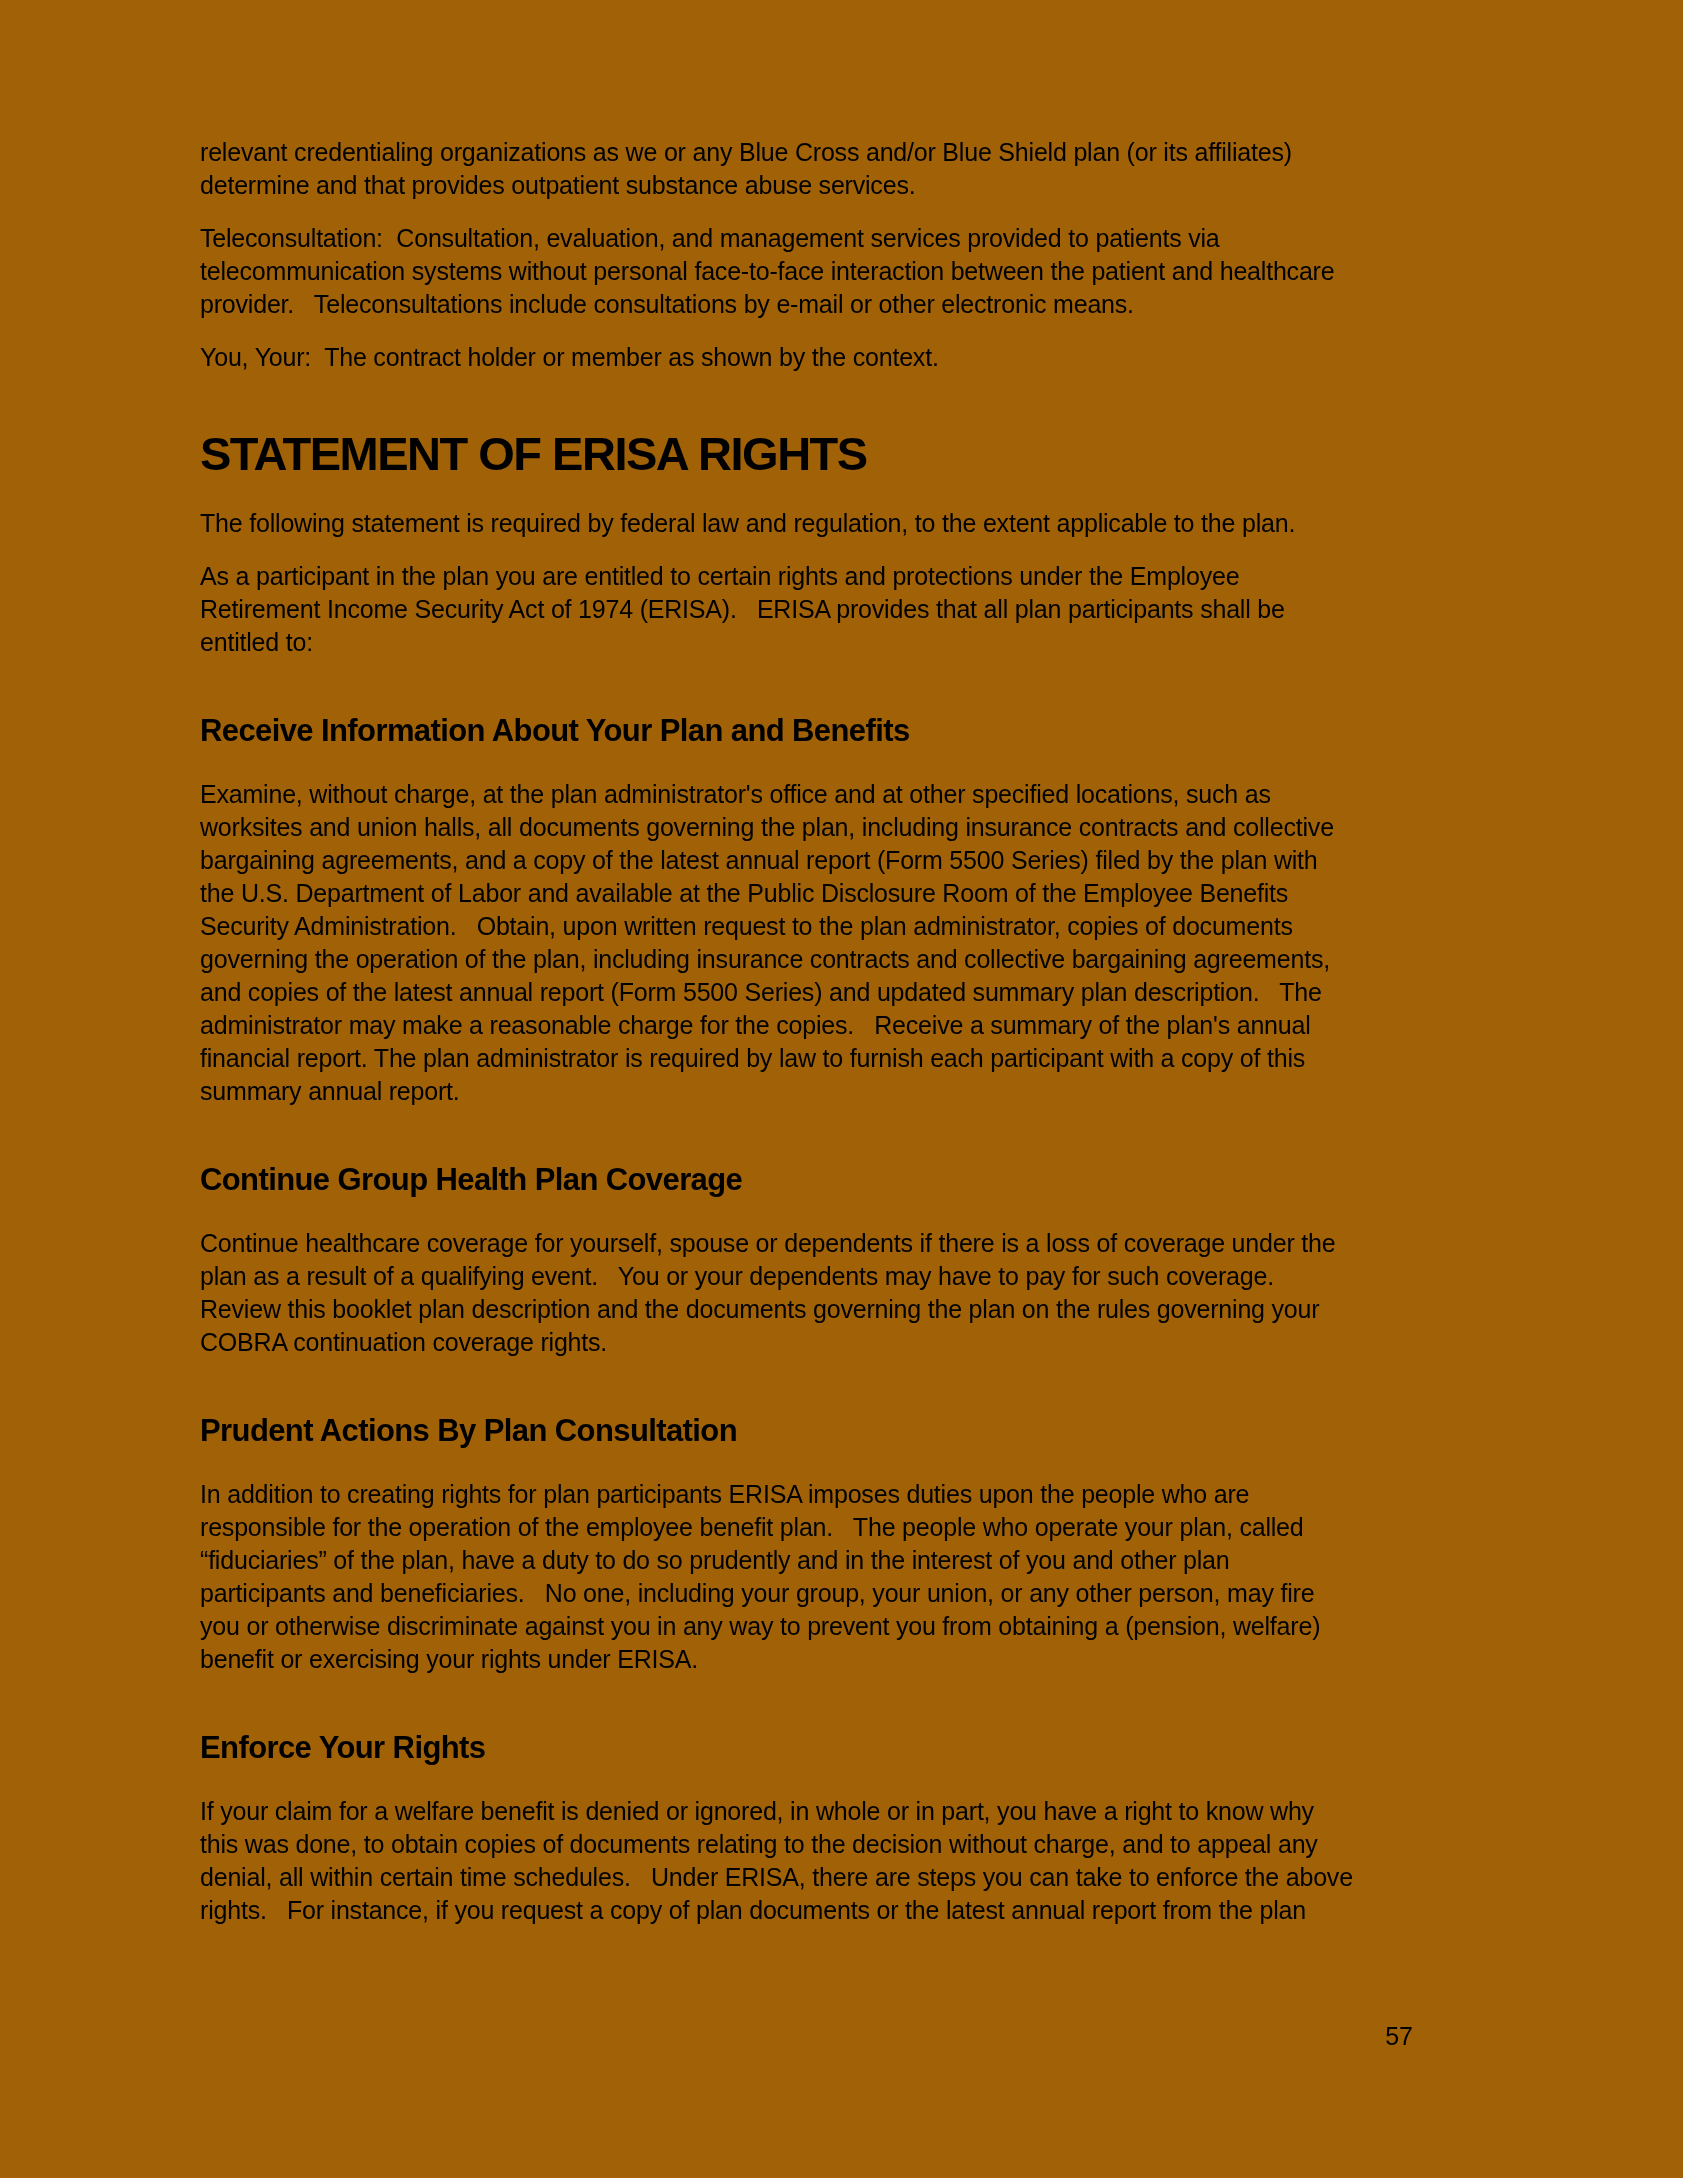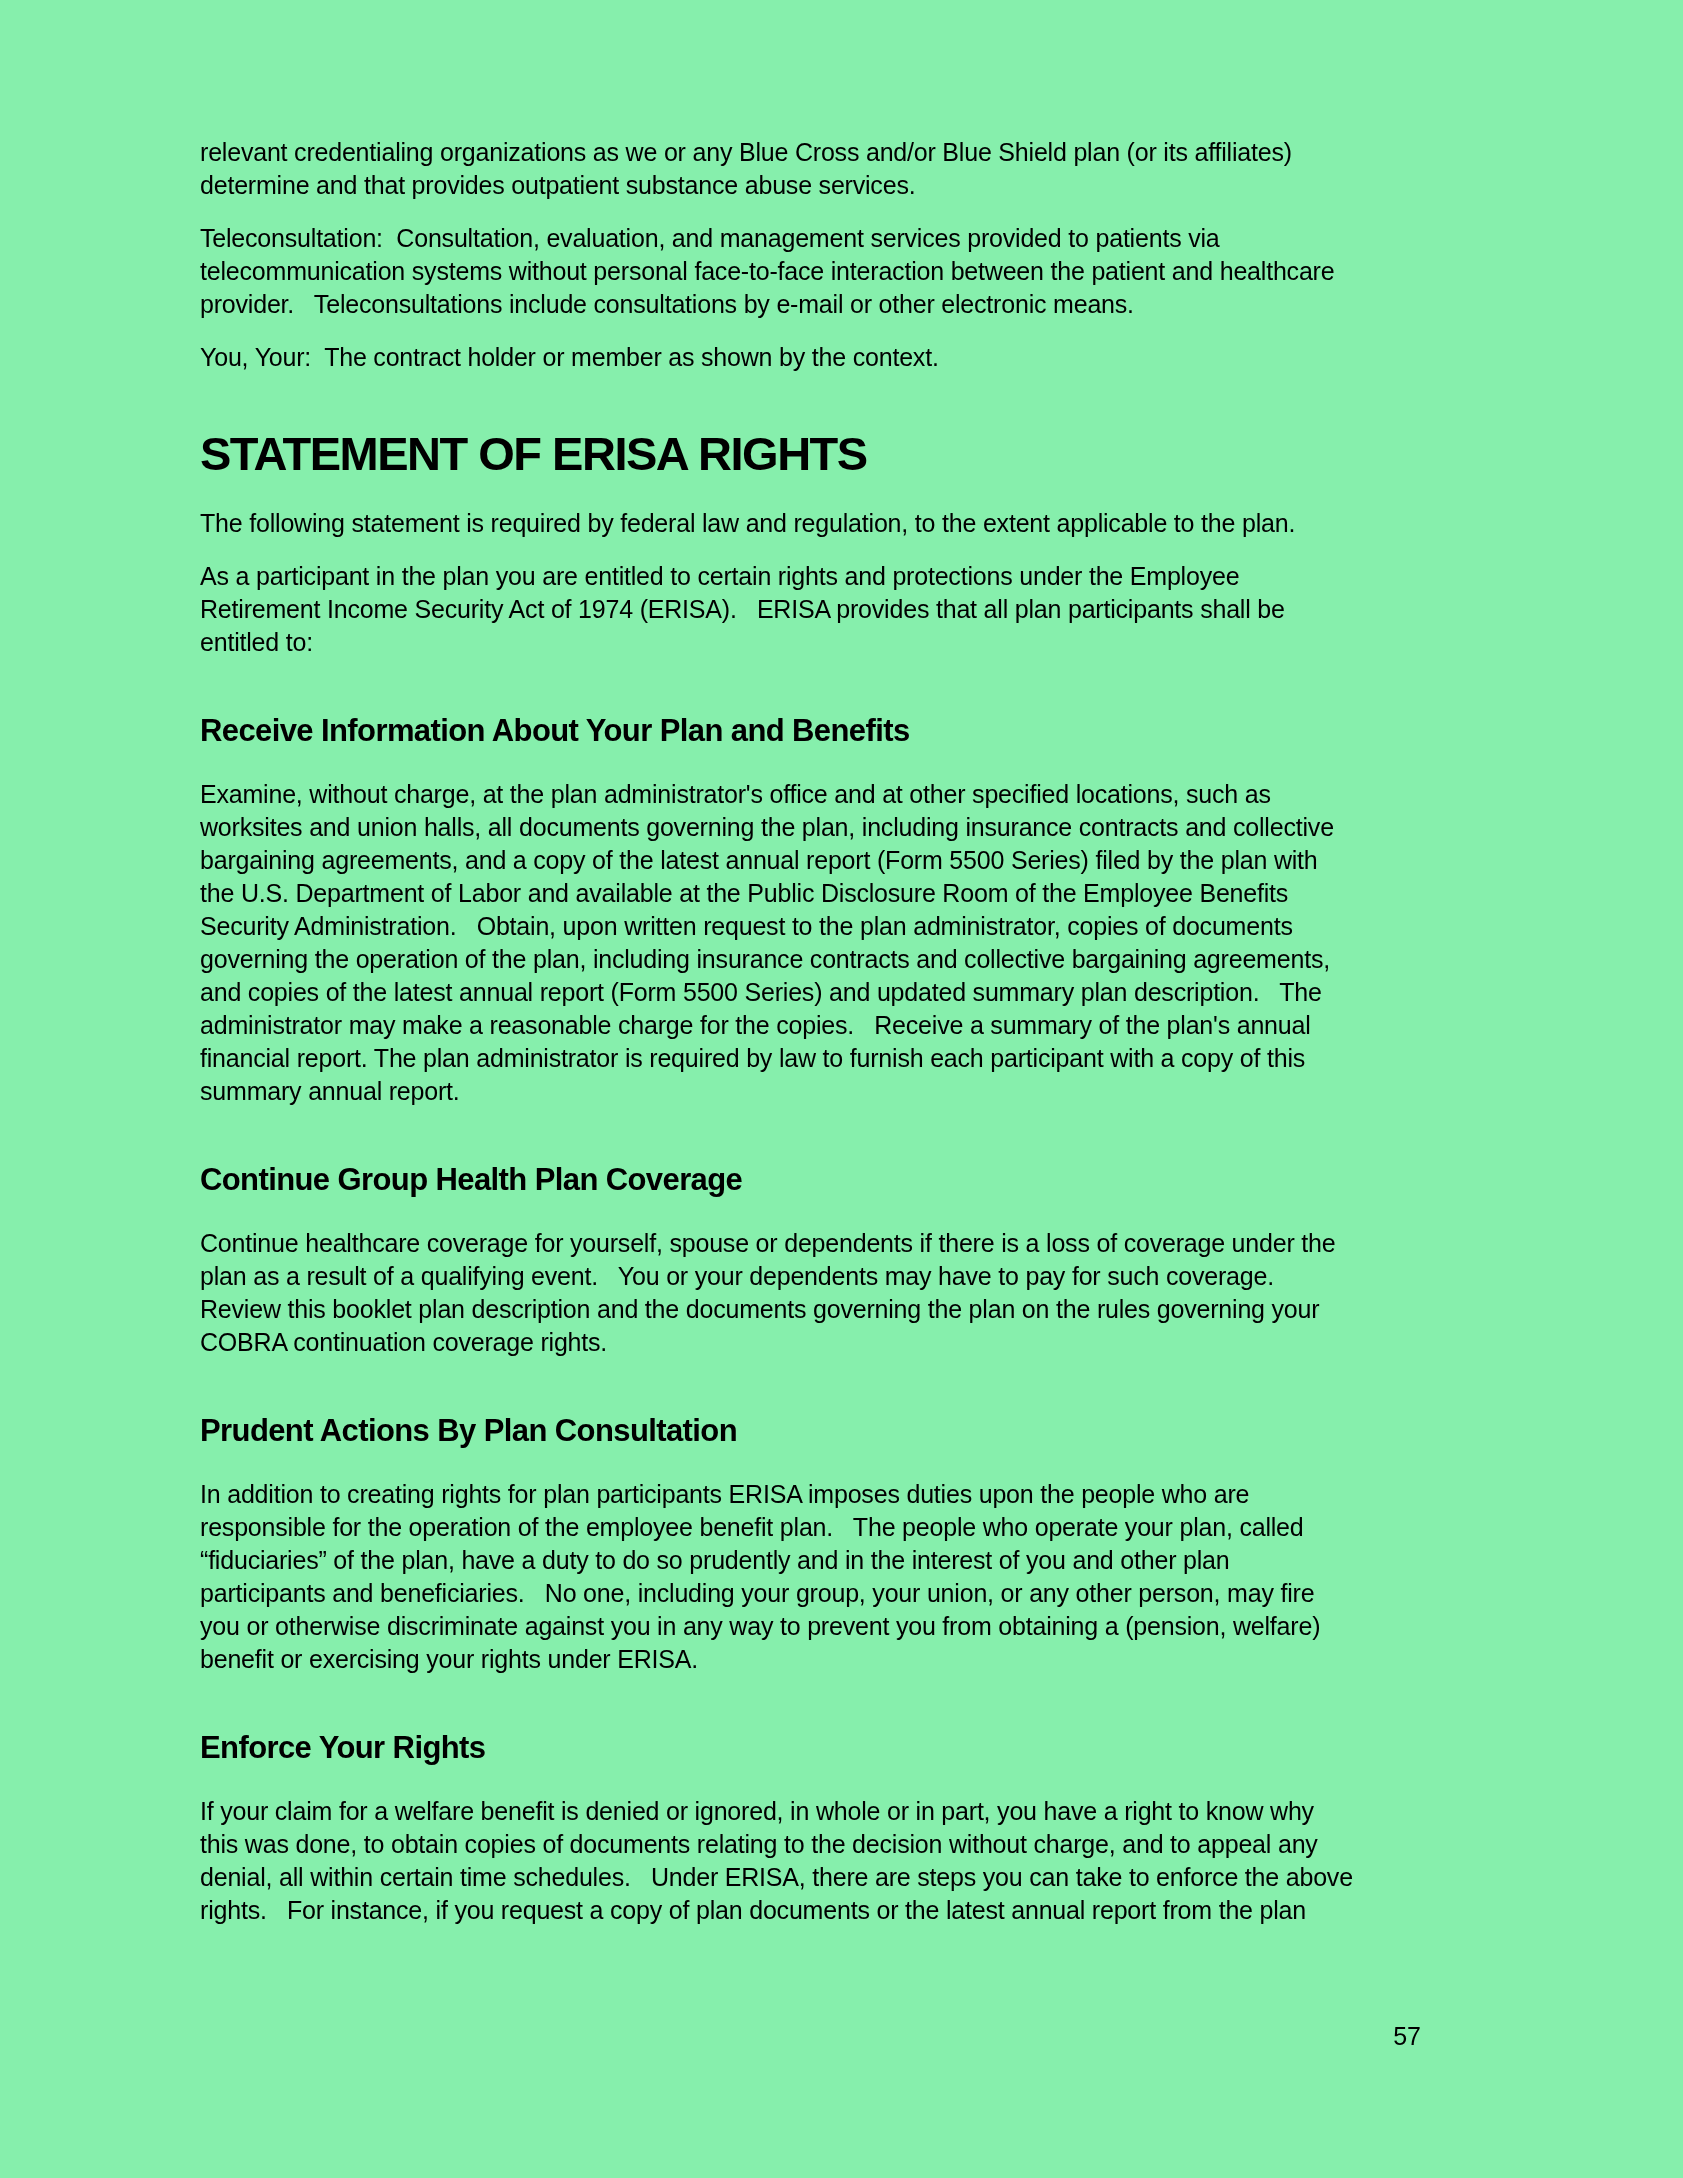--- a/index.html
+++ b/index.html
@@ -5,21 +5,21 @@
 <style>
   html, body {
     margin: 0;
     padding: 0;
     background: #e8e8e8;
   }
   .page {
     position: relative;
     width: 1683px;
     height: 2178px;
-    background: #86efac;
+    background: #a16207;
     color: #000000;
     font-family: "Liberation Sans", sans-serif;
     overflow: hidden;
     margin: 0 auto;
   }
   .content {
     position: absolute;
     left: 200px;
     top: 136px;
     width: 1386px;
@@ -46,21 +46,21 @@
   .content h2 {
     margin: 55px 0 30px 0;
     font-size: 31px;
     line-height: 34px;
     letter-spacing: -0.6px;
     font-weight: bold;
     white-space: pre-wrap;
   }
   .page-footer {
     position: absolute;
-    left: 200px;
+    left: 192px;
     top: 2020px;
     width: 1221px;
     text-align: right;
     font-size: 25px;
     line-height: 33px;
     color: #000000;
   }
 </style>
 </head>
 <body>

